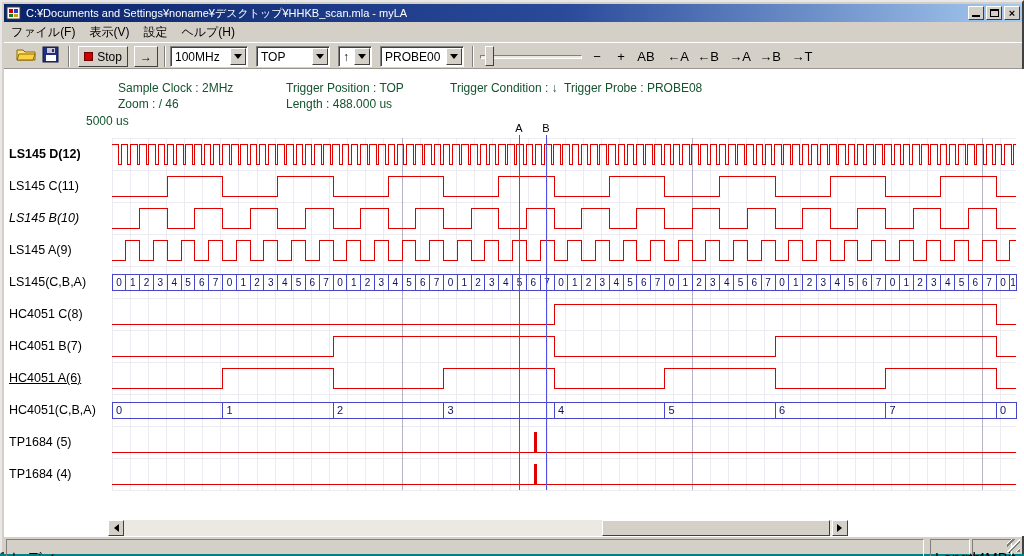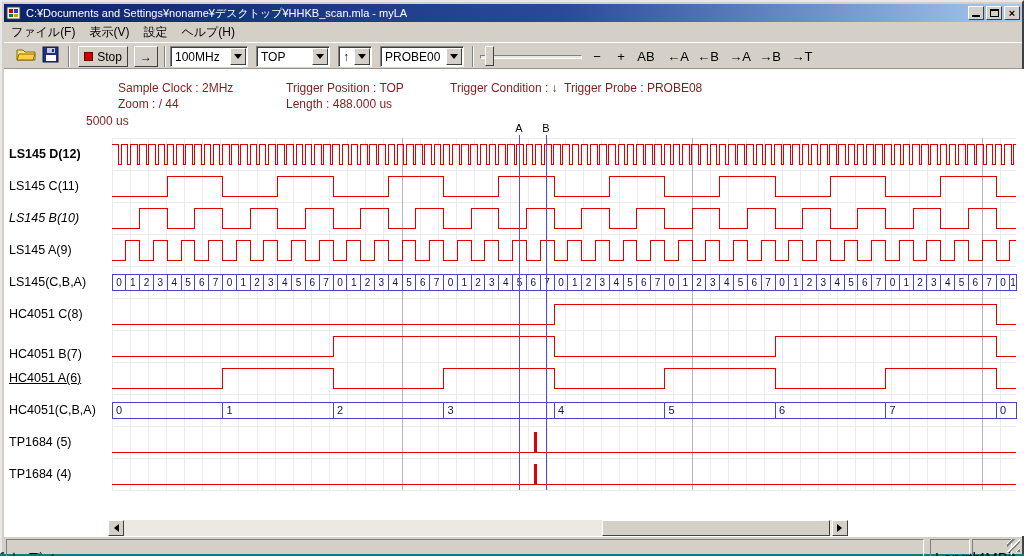--- a/index.html
+++ b/index.html
@@ -32,21 +32,21 @@
   .combo-text{position:absolute;left:4px;top:3px;font-size:12px;color:#000}
   .combo-arrow{position:absolute;right:1px;top:1px;bottom:1px;width:16px;background:#d4d0c8;
                border:1px solid;border-color:#fff #404040 #404040 #fff;display:flex;align-items:center;justify-content:center}
   .tri-down{width:0;height:0;border:4px solid transparent;border-top:5px solid #000;margin-top:4px}
   .slider-groove{position:absolute;left:0;right:0;top:9px;height:4px;background:#ece9e2;
                  border:1px solid;border-color:#808080 #fff #fff #808080}
   .slider-thumb{position:absolute;left:5px;top:0;width:9px;height:20px;background:#d4d0c8;
                 border:1px solid;border-color:#fff #404040 #404040 #fff}
   
   .client{position:absolute;left:2px;top:67px;width:1020px;height:467px;background:#fff}
-  .info-text{position:absolute;font-size:12px;color:#7f1d1d;white-space:nowrap}
+  .info-text{position:absolute;font-size:12px;color:#14532d;white-space:nowrap}
   .ch-label{position:absolute;left:7px;height:32px;line-height:32px;font-size:12.5px;color:#000;white-space:nowrap}
   #wave-svg{position:absolute;left:0;top:0;pointer-events:none}
   
   .hscroll{position:absolute;left:106px;top:518px;width:740px;height:16px;background:#ece9e2}
   .sb-btn{position:absolute;top:0;width:16px;height:16px;background:#d4d0c8;
           border:1px solid;border-color:#fff #404040 #404040 #fff;display:flex;align-items:center;justify-content:center}
   .tri-left{width:0;height:0;border:4px solid transparent;border-right:5px solid #000;margin-right:3px}
   .tri-right{width:0;height:0;border:4px solid transparent;border-left:5px solid #000;margin-left:3px}
   .sb-thumb{position:absolute;top:0;height:16px;background:#d4d0c8;border:1px solid;border-color:#fff #404040 #404040 #fff}
   
@@ -153,32 +153,32 @@
     <span class="flatbtn" style="left:752px;width:28px">→B</span>
     <span class="flatbtn" style="left:784px;width:28px">→T</span>
   </div>
 
   <div class="client"></div>
 
   <div class="info-text" style="left:116px;top:79px">Sample Clock : 2MHz</div>
   <div class="info-text" style="left:284px;top:79px">Trigger Position : TOP</div>
   <div class="info-text" style="left:448px;top:79px">Trigger Condition : ↓</div>
   <div class="info-text" style="left:562px;top:79px">Trigger Probe : PROBE08</div>
-  <div class="info-text" style="left:116px;top:95px">Zoom : /  44</div>
+  <div class="info-text" style="left:116px;top:95px">Zoom : /  46</div>
   <div class="info-text" style="left:284px;top:95px">Length : 488.000 us</div>
   <div class="info-text" style="left:84px;top:112px">5000 us</div>
 
   <div id="channel-labels">
       <div class="ch-label" style="top: 136px; font-weight: bold;">LS145 D(12)</div>
       <div class="ch-label" style="top: 168px;">LS145 C(11)</div>
       <div class="ch-label" style="top: 200px; font-style: italic;">LS145 B(10)</div>
       <div class="ch-label" style="top: 232px;">LS145 A(9)</div>
       <div class="ch-label" style="top: 264px;">LS145(C,B,A)</div>
       <div class="ch-label" style="top: 296px;">HC4051 C(8)</div>
-      <div class="ch-label" style="top: 336px; text-align: right;">HC4051 B(7)</div>
+      <div class="ch-label" style="top: 328px; text-align: right;">HC4051 B(7)</div>
       <div class="ch-label" style="top: 360px; text-decoration: underline;">HC4051 A(6)</div>
       <div class="ch-label" style="top: 392px;">HC4051(C,B,A)</div>
       <div class="ch-label" style="top: 424px;">TP1684 (5)</div>
       <div class="ch-label" style="top: 456px;">TP1684 (4)</div>
     </div>
 
   <svg id="wave-svg" width="1024" height="556" viewBox="0 0 1024 556">
       <line x1="110" y1="136" x2="110" y2="488" stroke="#ebebf1" shape-rendering="crispEdges"></line>
       <line x1="128.13" y1="136" x2="128.13" y2="488" stroke="#ebebf1" shape-rendering="crispEdges"></line>
       <line x1="146.25" y1="136" x2="146.25" y2="488" stroke="#ebebf1" shape-rendering="crispEdges"></line>

